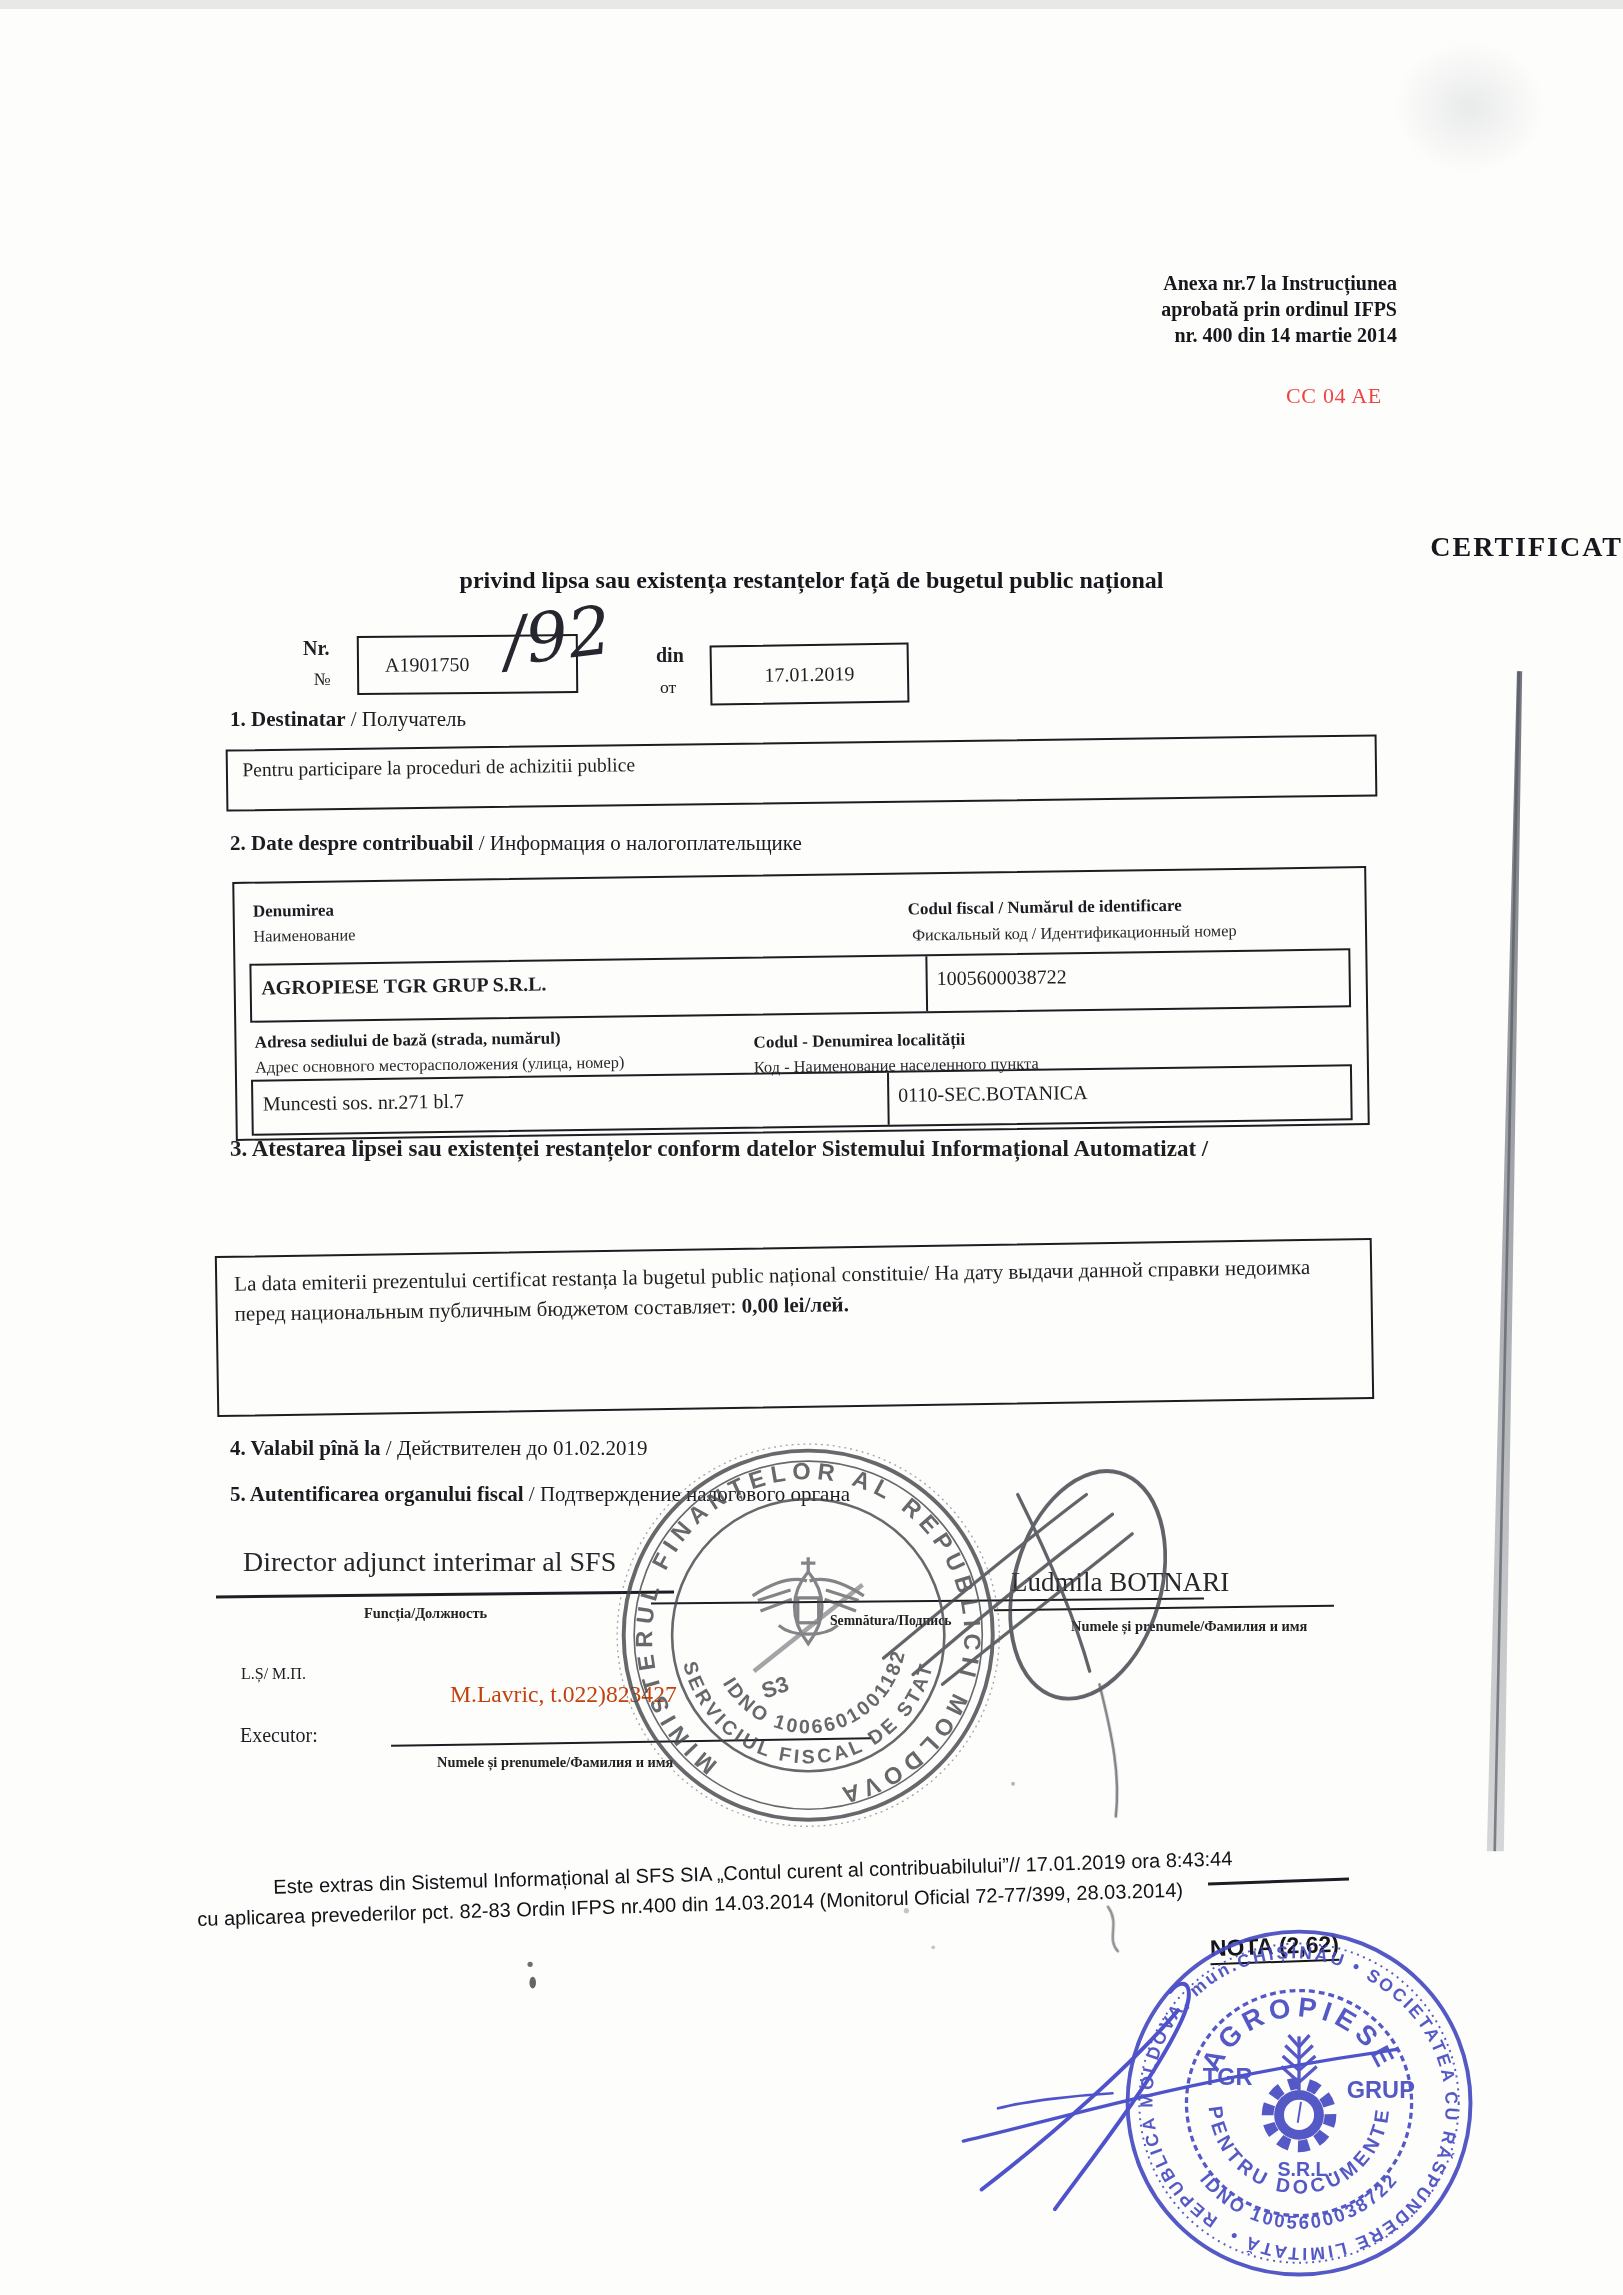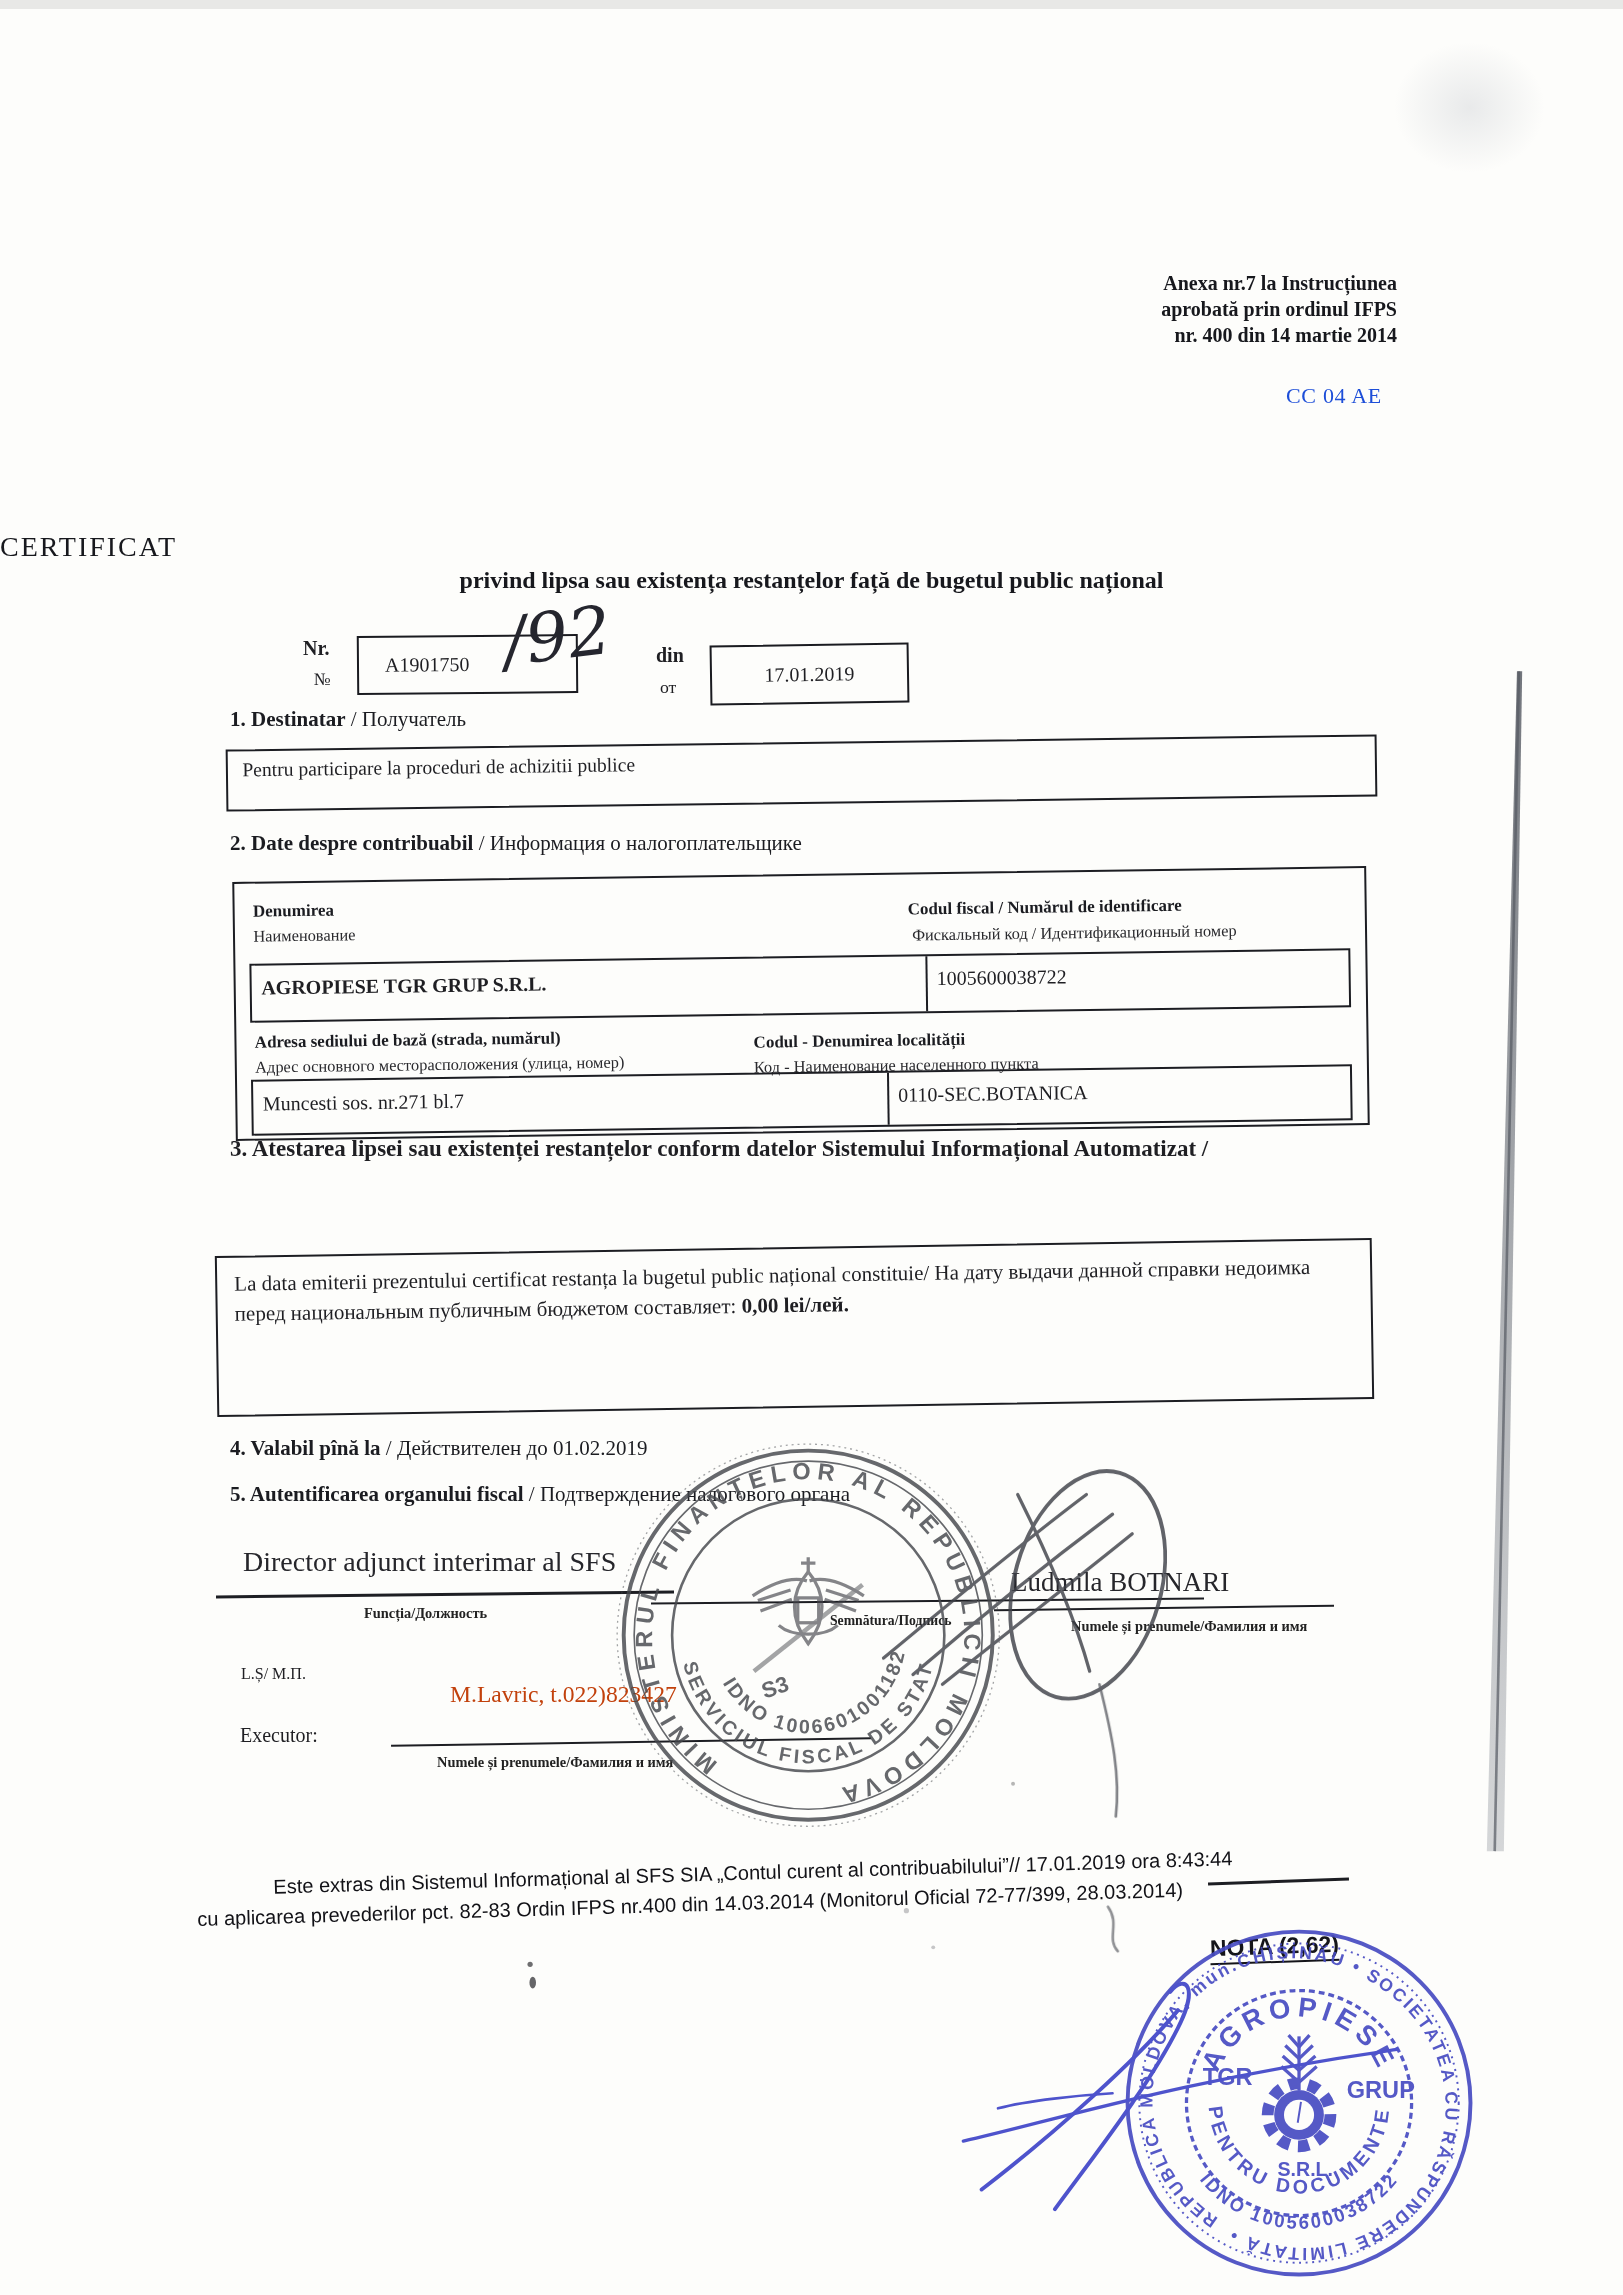--- a/index.html
+++ b/index.html
@@ -7,24 +7,24 @@
     position:relative;width:1623px;height:2295px;margin:9px auto;
     background:#fdfdfb;overflow:hidden;
     font-family:"Liberation Serif", serif;color:#1f1f23;
   }
   .abs{position:absolute;}
   .b{font-weight:bold;}
   .sans{font-family:"Liberation Sans", sans-serif;}
 
   .annex{right:226px;top:261px;width:406px;text-align:right;
          font-size:20px;font-weight:bold;line-height:26px;color:#17181d;}
-  .cc-code{right:241px;top:374px;font-size:22px;letter-spacing:0.7px;color:#1d4ed8;}
-
-  .title-main{left:0;right:0;top:522px;text-align:left;font-size:28px;
-              font-weight:normal;letter-spacing:2px;color:#17181d;}
+  .cc-code{right:241px;top:374px;font-size:22px;letter-spacing:0.7px;color:#ef4444;}
+
+  .title-main{left:0;right:0;top:522px;text-align:right;font-size:28px;
+              font-weight:bold;letter-spacing:2px;color:#17181d;}
   .title-sub{left:0;right:0;top:558px;text-align:center;font-size:24px;
              font-weight:bold;color:#17181d;}
 
   .nr-label{left:303px;top:628px;font-size:20px;font-weight:bold;}
   .nr-ru{left:314px;top:660px;font-size:17.7px;}
   .box-number{left:357px;top:626px;width:191px;height:55px;border:2.6px solid #1a1b20;
               transform:rotate(-0.5deg);font-size:20px;line-height:55px;padding-left:26px;}
   .handwritten{left:503px;top:588px;font-size:67px;font-style:italic;
                font-family:"DejaVu Serif", serif;transform:rotate(-7deg);color:#25262e;}
   .din-label{left:656px;top:635px;font-size:20px;font-weight:bold;}

